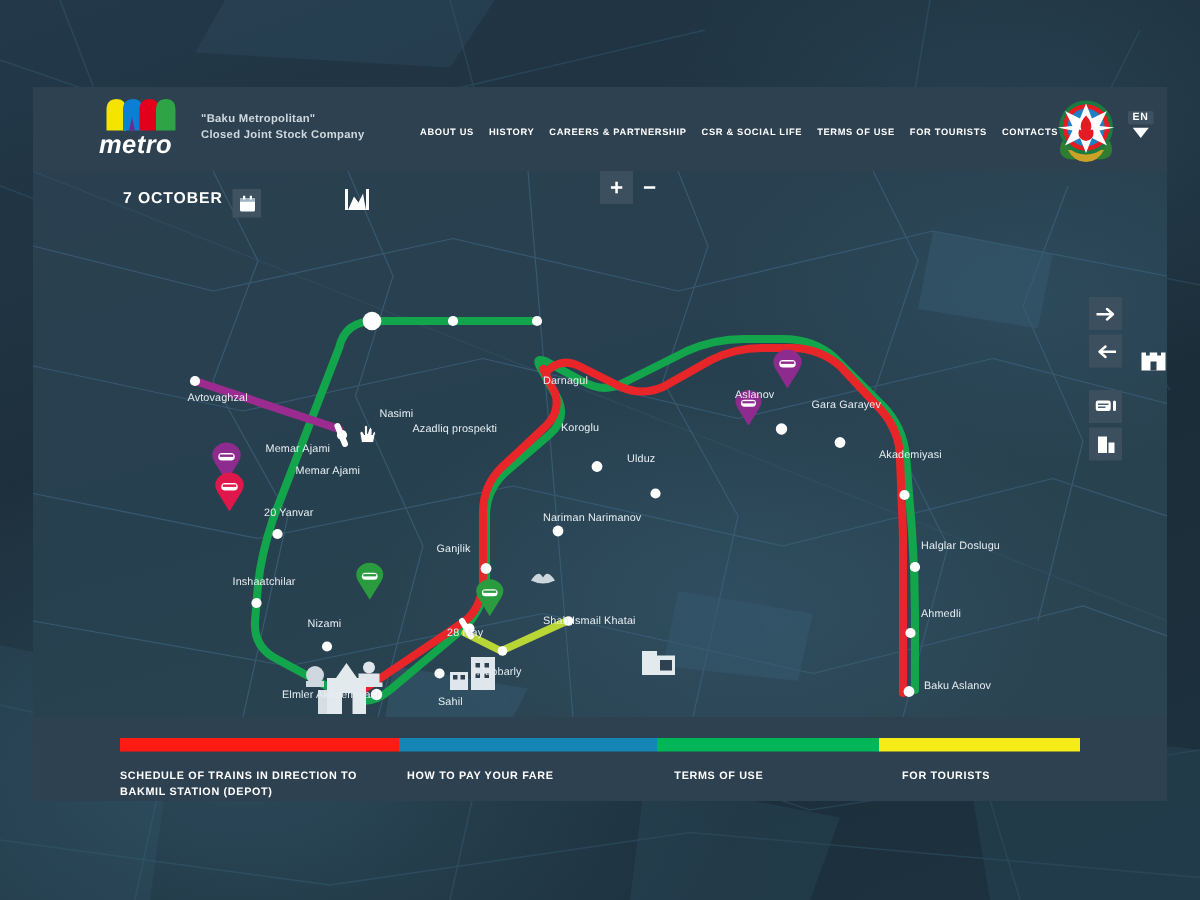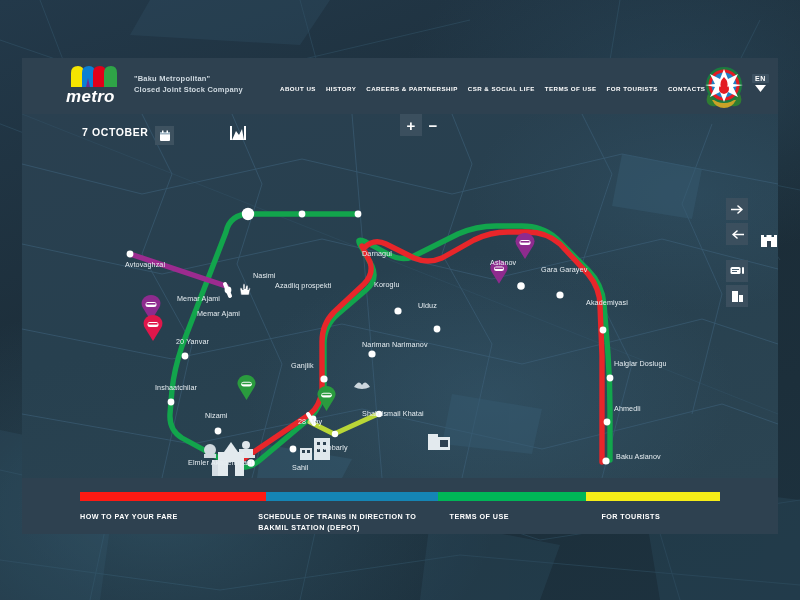--- a/index.html
+++ b/index.html
@@ -436,19 +436,19 @@
   </div>
 
   <div id="footer">
     <div id="barstrip">
       <div style="background: rgb(255, 26, 19); width: 29%;"></div>
       <div style="background: rgb(21, 133, 181); width: 27%;"></div>
       <div style="background: rgb(0, 182, 87); width: 23%;"></div>
       <div style="background: rgb(246, 237, 24); width: 21%;"></div>
     </div>
     <div id="foot-items">
+      <span class="foot-item" style="width: 29%; padding-right: 14px;">SCHEDULE OF TRAINS IN DIRECTION TO BAKMIL STATION (DEPOT)</span>
       <span class="foot-item" style="width: 27%; padding-right: 14px;">HOW TO PAY YOUR FARE</span>
-      <span class="foot-item" style="width: 29%; padding-right: 14px;">SCHEDULE OF TRAINS IN DIRECTION TO BAKMIL STATION (DEPOT)</span>
       <span class="foot-item" style="width: 23%; padding-right: 14px;">TERMS OF USE</span>
       <span class="foot-item" style="width: 21%; padding-right: 14px;">FOR TOURISTS</span>
     </div>
   </div>
 </div>
 
 </body></html>

